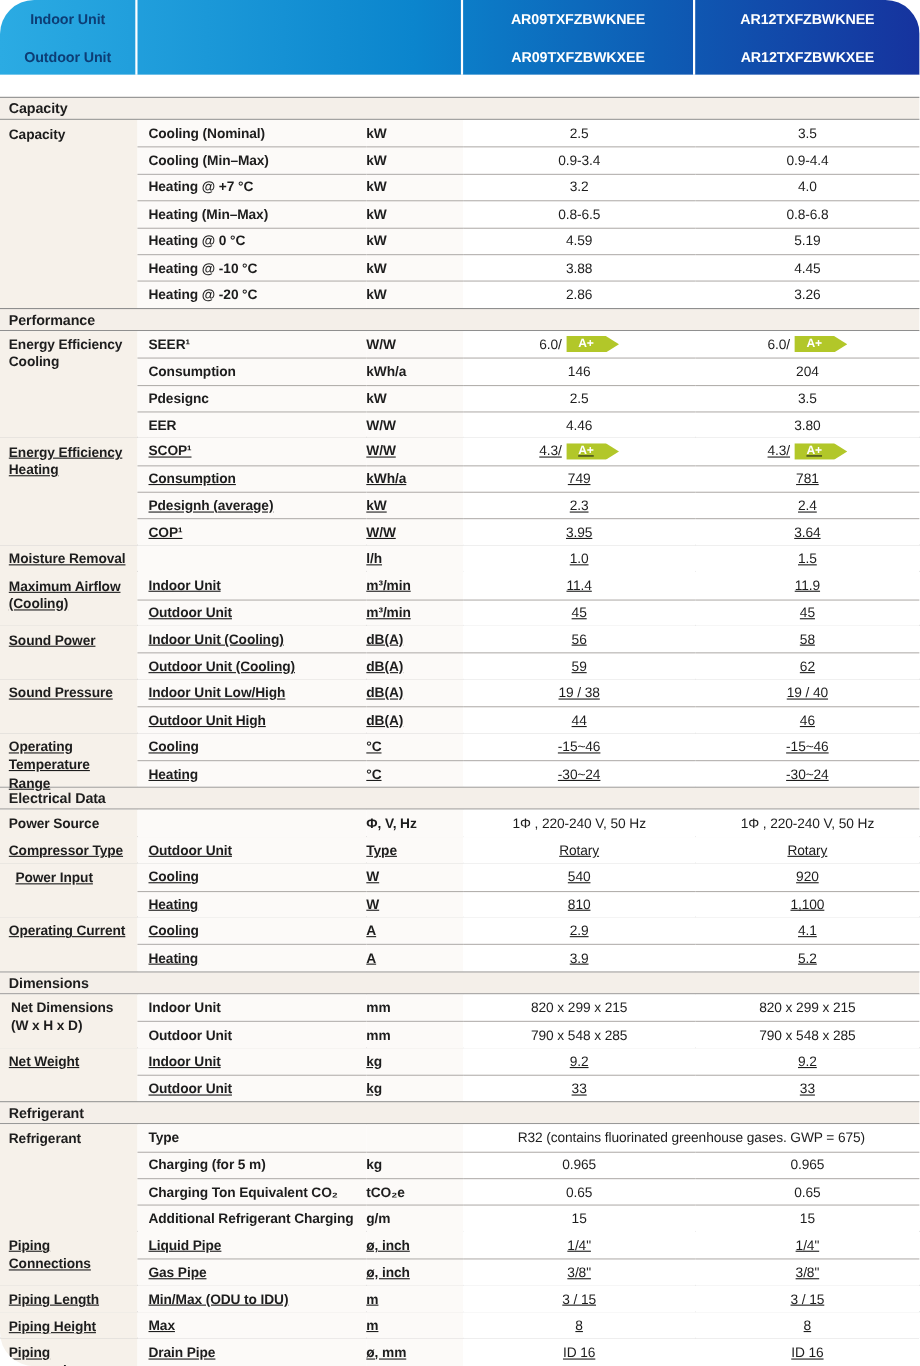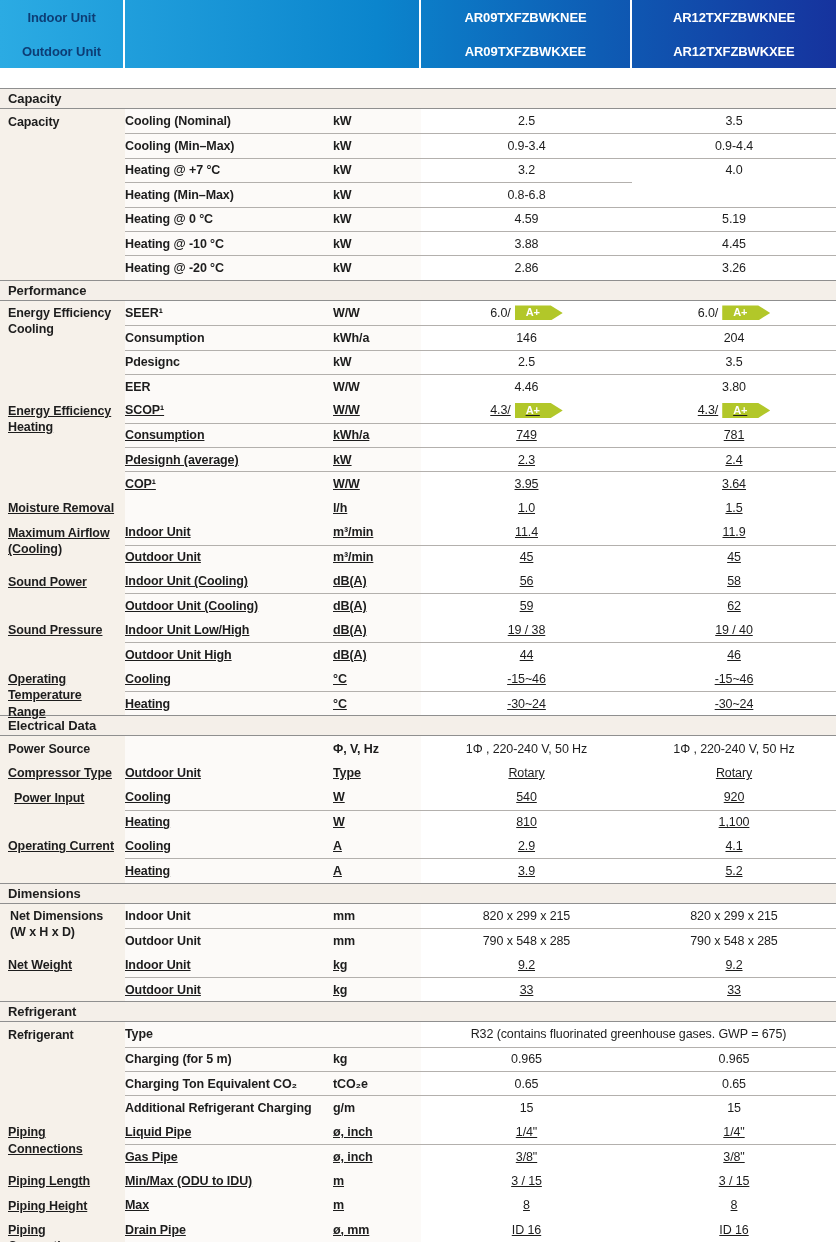--- a/index.html
+++ b/index.html
@@ -3,21 +3,21 @@
 <meta charset="utf-8">
 <style>
   * { margin:0; padding:0; box-sizing:border-box; }
   html,body { background:#ffffff; }
   body {
     width:836px;
     font-family:"Liberation Sans", sans-serif;
     color:var(--text, #1d1d1d);
     letter-spacing:-0.1px;
   }
-  .page { width:836px; height:1242px; overflow:hidden; }
+  .page { width:836px; height:1242px; overflow:hidden;border-radius:31px; }
 
   
   .hdr {
     height:68px;
     display:grid;
     grid-template-columns:125px 296px 211px 204px;
     background:linear-gradient(90deg,
       var(--header_grad_start) 0%,
       var(--header_grad_mid) 45%,
       var(--header_grad_mid2) 72%,
@@ -55,21 +55,21 @@
   .group + .group { border-top:1px solid var(--line_strong); margin-top:-1px;text-decoration:underline; }
 
   .cat {
     grid-column:1;
     background:var(--left_bg);
     font-size:12.5px; font-weight:bold;
     padding:4.5px 4px 0 8px;
     line-height:1.3;
   }
   .c { display:flex; align-items:center; font-size:12.5px; }
-  .c2 { grid-column:2; background:var(--mid_bg); font-weight:bold; }
+  .c2 { grid-column:2; background:var(--mid_bg); font-weight:bold; padding-left:10px; }
   .c3 { grid-column:3; background:var(--mid_bg); font-weight:bold; }
   .cv { background:#fff; justify-content:center; text-align:center; }
   .c45 { grid-column:4 / span 2; }
   .sep { border-top:1px solid var(--line_light); }
 
   .badge {
     display:inline-block;
     margin-left:4px;
     width:48px; height:15px; line-height:15px;
     background:var(--badge_green);
@@ -112,20 +112,21 @@
         <div class="c c2 sep">Cooling (Min–Max)</div>
         <div class="c c3 sep">kW</div>
         <div class="c cv sep">0.9-3.4</div>
         <div class="c cv sep">0.9-4.4</div>
         <div class="c c2 sep">Heating @ +7 °C</div>
         <div class="c c3 sep">kW</div>
         <div class="c cv sep">3.2</div>
         <div class="c cv sep">4.0</div>
         <div class="c c2 sep">Heating (Min–Max)</div>
         <div class="c c3 sep">kW</div>
+        <div class="c cv sep">0.8-6.5</div>
         <div class="c cv sep">0.8-6.8</div>
         <div class="c c2 sep">Heating @ 0 °C</div>
         <div class="c c3 sep">kW</div>
         <div class="c cv sep">4.59</div>
         <div class="c cv sep">5.19</div>
         <div class="c c2 sep">Heating @ -10 °C</div>
         <div class="c c3 sep">kW</div>
         <div class="c cv sep">3.88</div>
         <div class="c cv sep">4.45</div>
         <div class="c c2 sep">Heating @ -20 °C</div>

